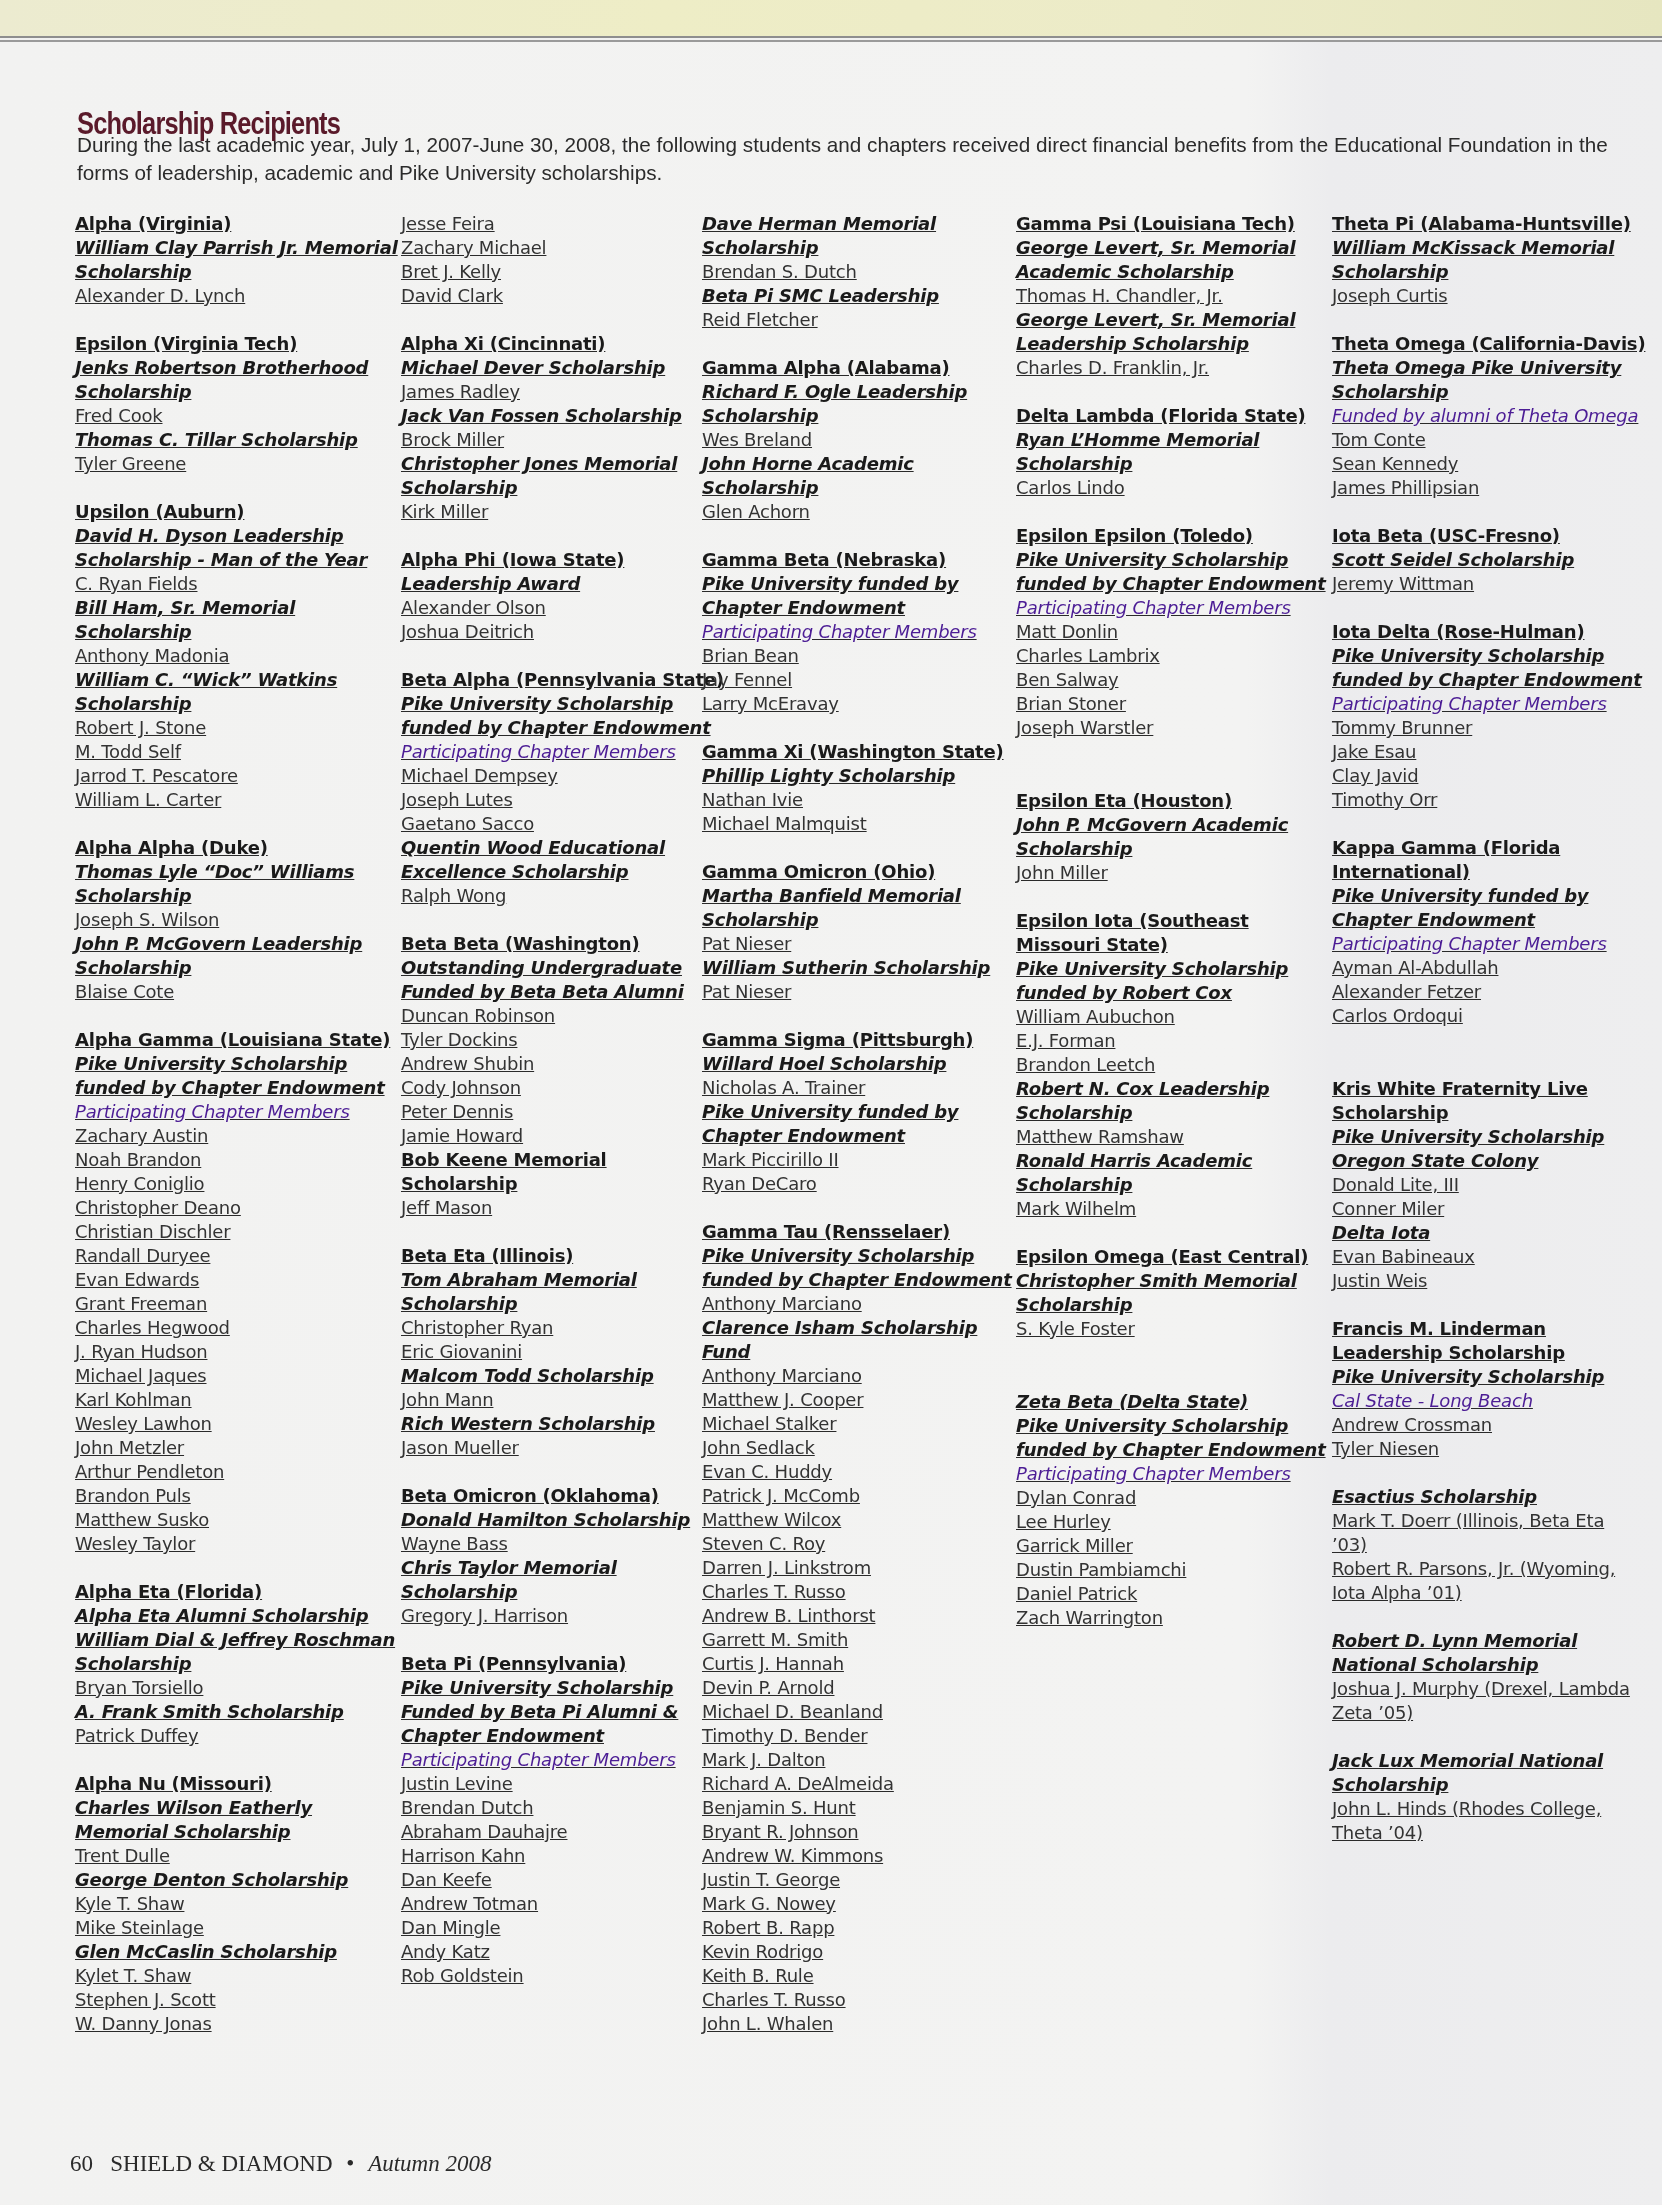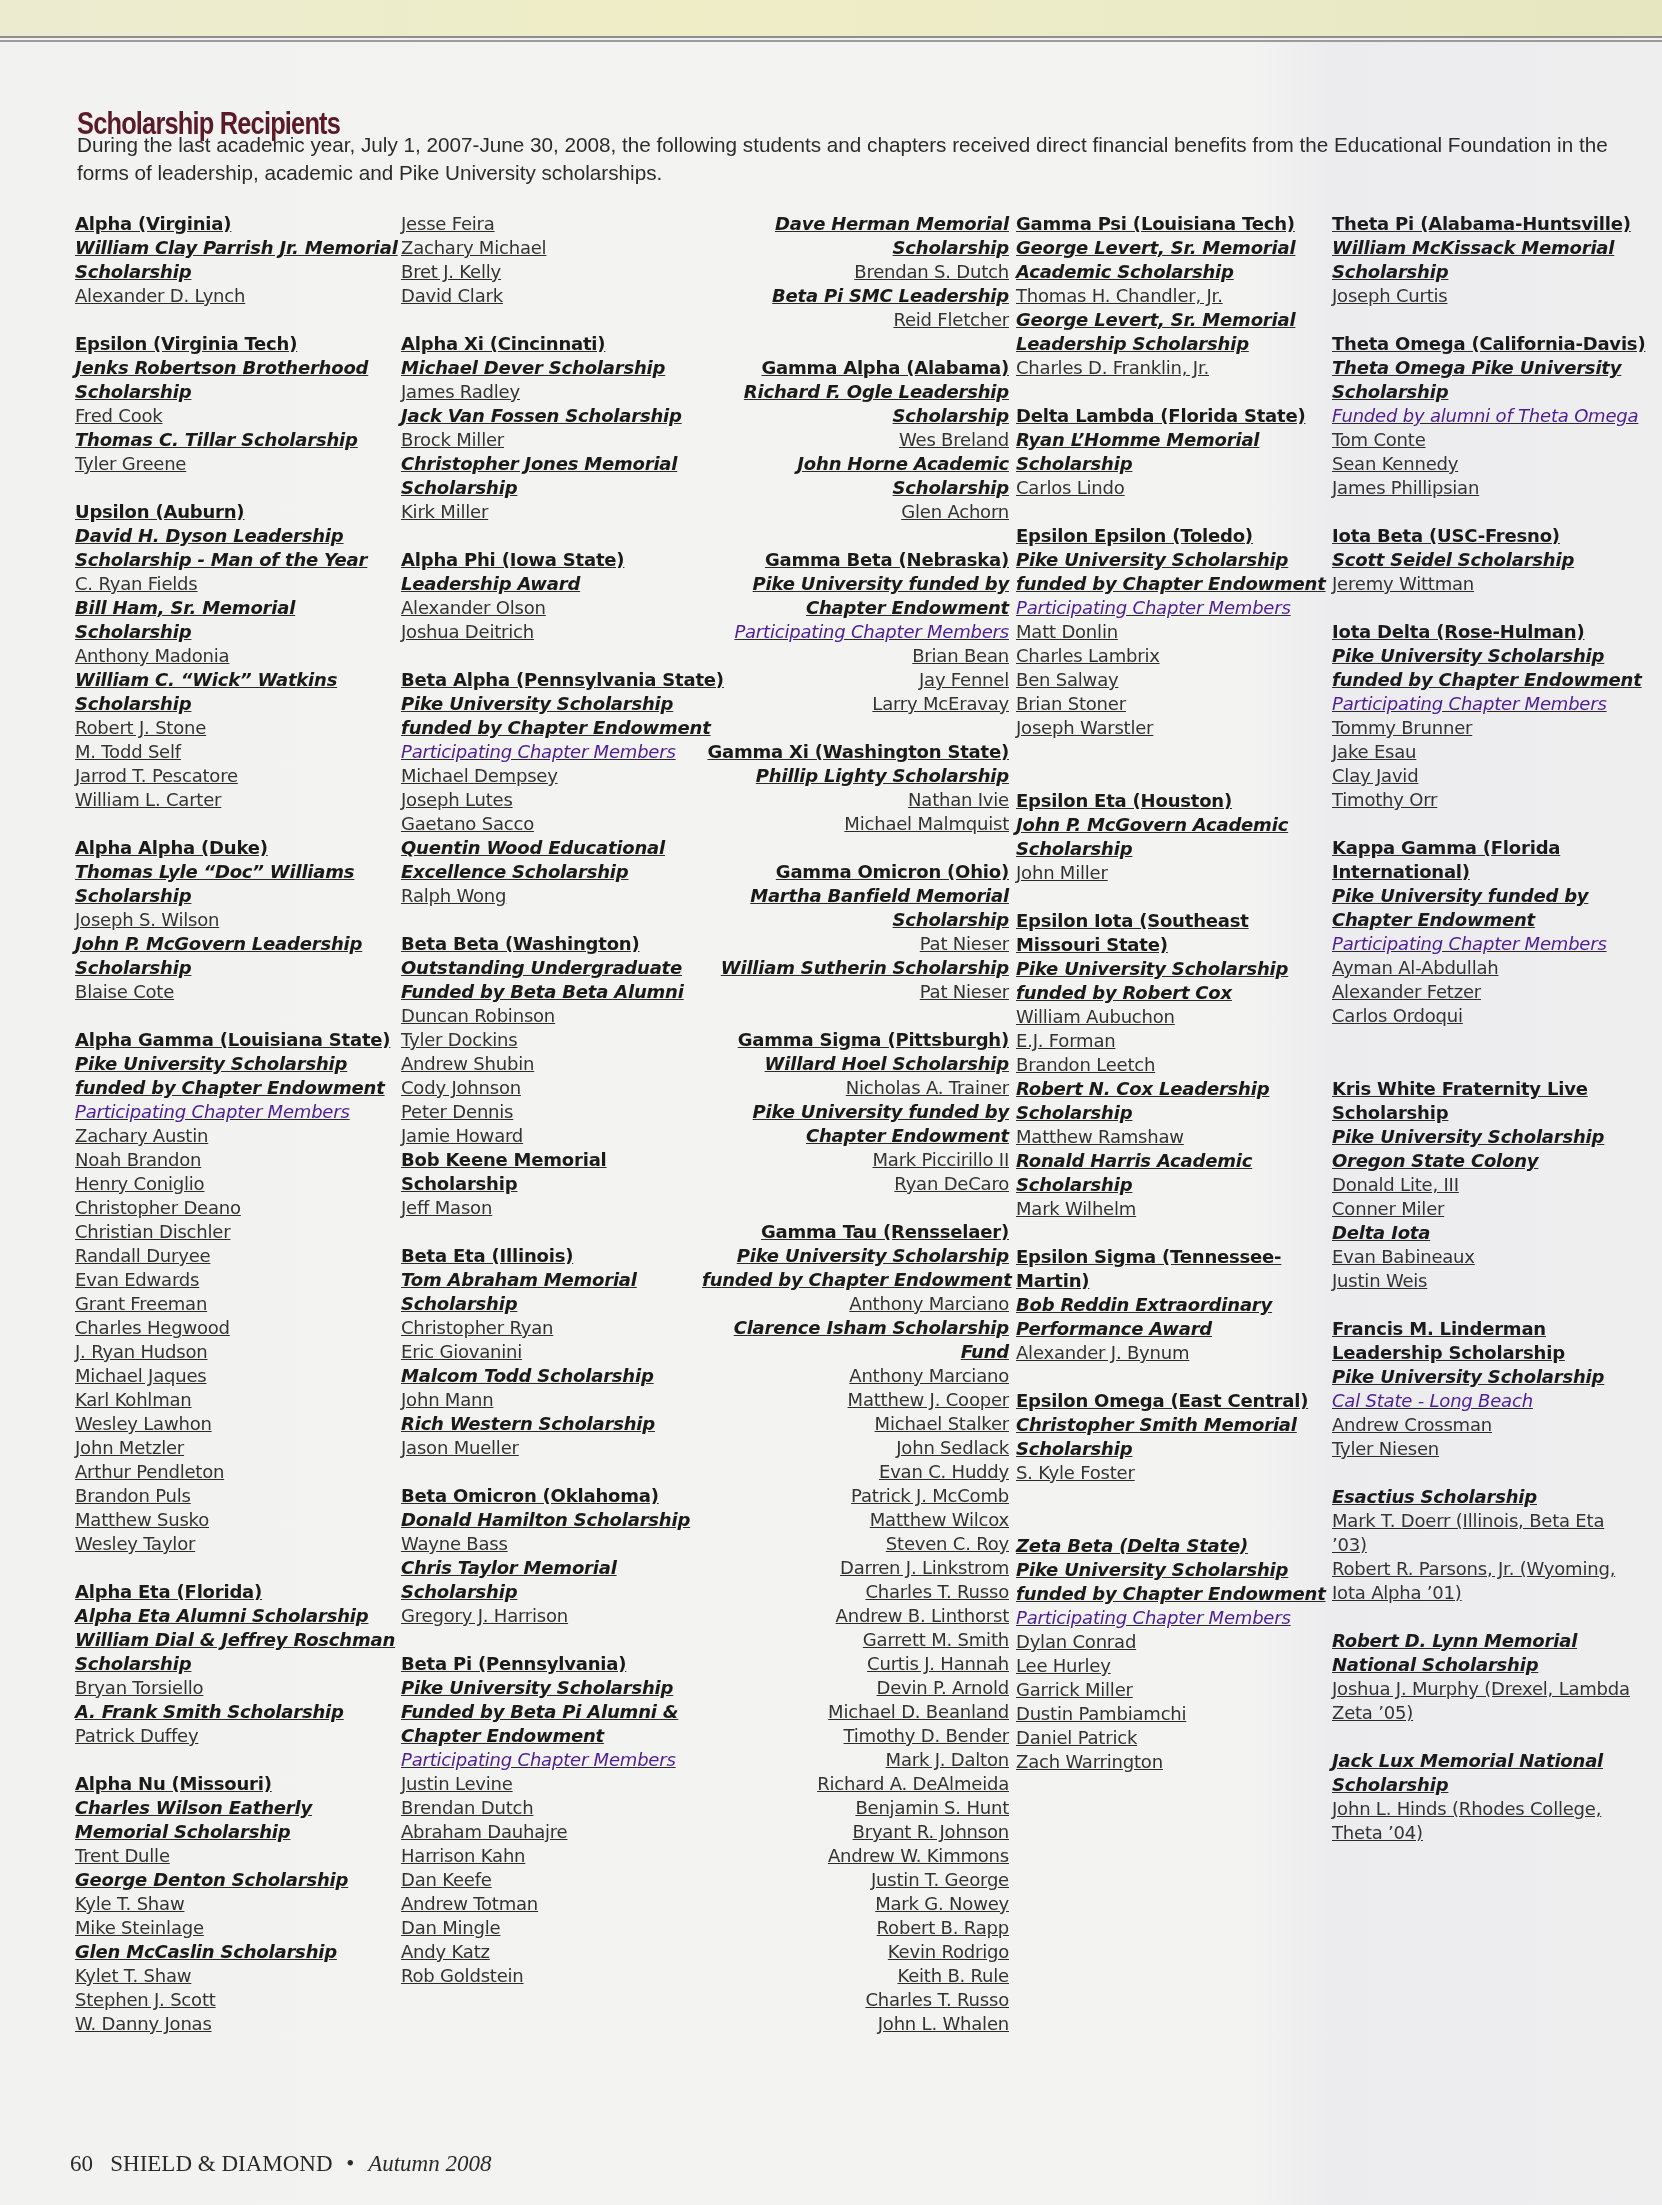--- a/index.html
+++ b/index.html
@@ -29,21 +29,21 @@
     position: absolute; left: 77px; top: 131px; width: 1534px;
     font-family: "Liberation Sans", sans-serif; font-size: 20.7px; line-height: 28px;
     color: #2b2b2b;
   }
   .col {
     position: absolute; top: 212px; width: 307px;
     font-size: 18px; line-height: 24px; letter-spacing: -0.2px;
   }
   .col1 { left: 75px; }
   .col2 { left: 389px; margin-left: 12px; }
-  .col3 { left: 702px; text-align: right; }
+  .col3 { left: 702px; }
   .col4 { left: 1016px; }
   .col5 { left: 1332px; width: 320px; }
   .section { margin-bottom: 24px; text-decoration: underline; }
   .section.gap-lg { margin-bottom: 49px; }
   .line { white-space: nowrap; }
   .chapter { font-weight: bold; color: #1a1a1a; }
   .award { font-weight: bold; font-style: italic; color: #1a1a1a; }
   .note { font-style: italic; color: #4c1d95; }
   .person { color: #333; }
   .footer {
@@ -362,27 +362,20 @@
       <div class="line person">William Aubuchon</div>
       <div class="line person">E.J. Forman</div>
       <div class="line person">Brandon Leetch</div>
       <div class="line award">Robert N. Cox Leadership</div>
       <div class="line award">Scholarship</div>
       <div class="line person">Matthew Ramshaw</div>
       <div class="line award">Ronald Harris Academic</div>
       <div class="line award">Scholarship</div>
       <div class="line person">Mark Wilhelm</div>
     </div>
-    <div class="section">
-      <div class="line chapter">Epsilon Sigma (Tennessee-</div>
-      <div class="line chapter">Martin)</div>
-      <div class="line award">Bob Reddin Extraordinary</div>
-      <div class="line award">Performance Award</div>
-      <div class="line person">Alexander J. Bynum</div>
-    </div>
     <div class="section gap-lg">
       <div class="line chapter">Epsilon Omega (East Central)</div>
       <div class="line award">Christopher Smith Memorial</div>
       <div class="line award">Scholarship</div>
       <div class="line person">S. Kyle Foster</div>
     </div>
     <div class="section">
       <div class="line award">Zeta Beta (Delta State)</div>
       <div class="line award">Pike University Scholarship</div>
       <div class="line award">funded by Chapter Endowment</div>

